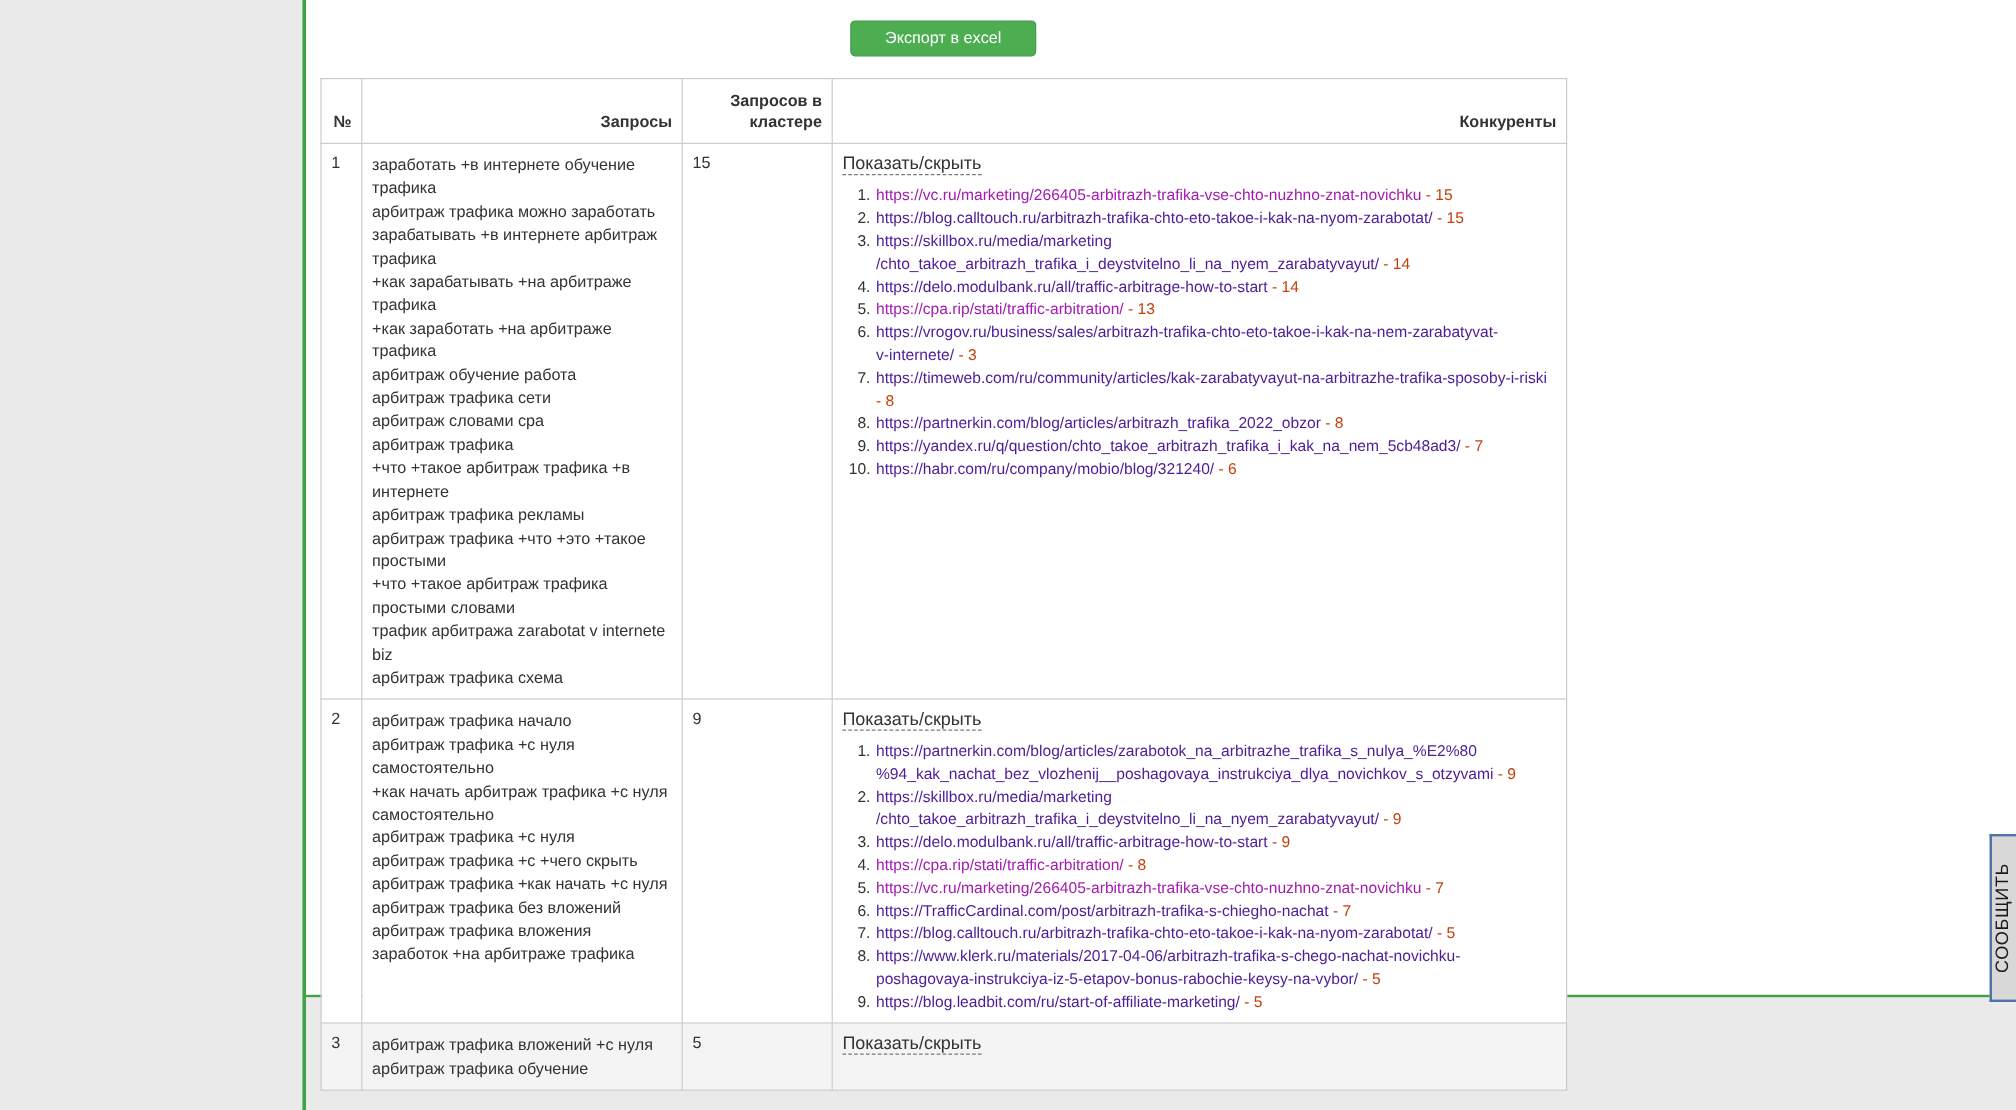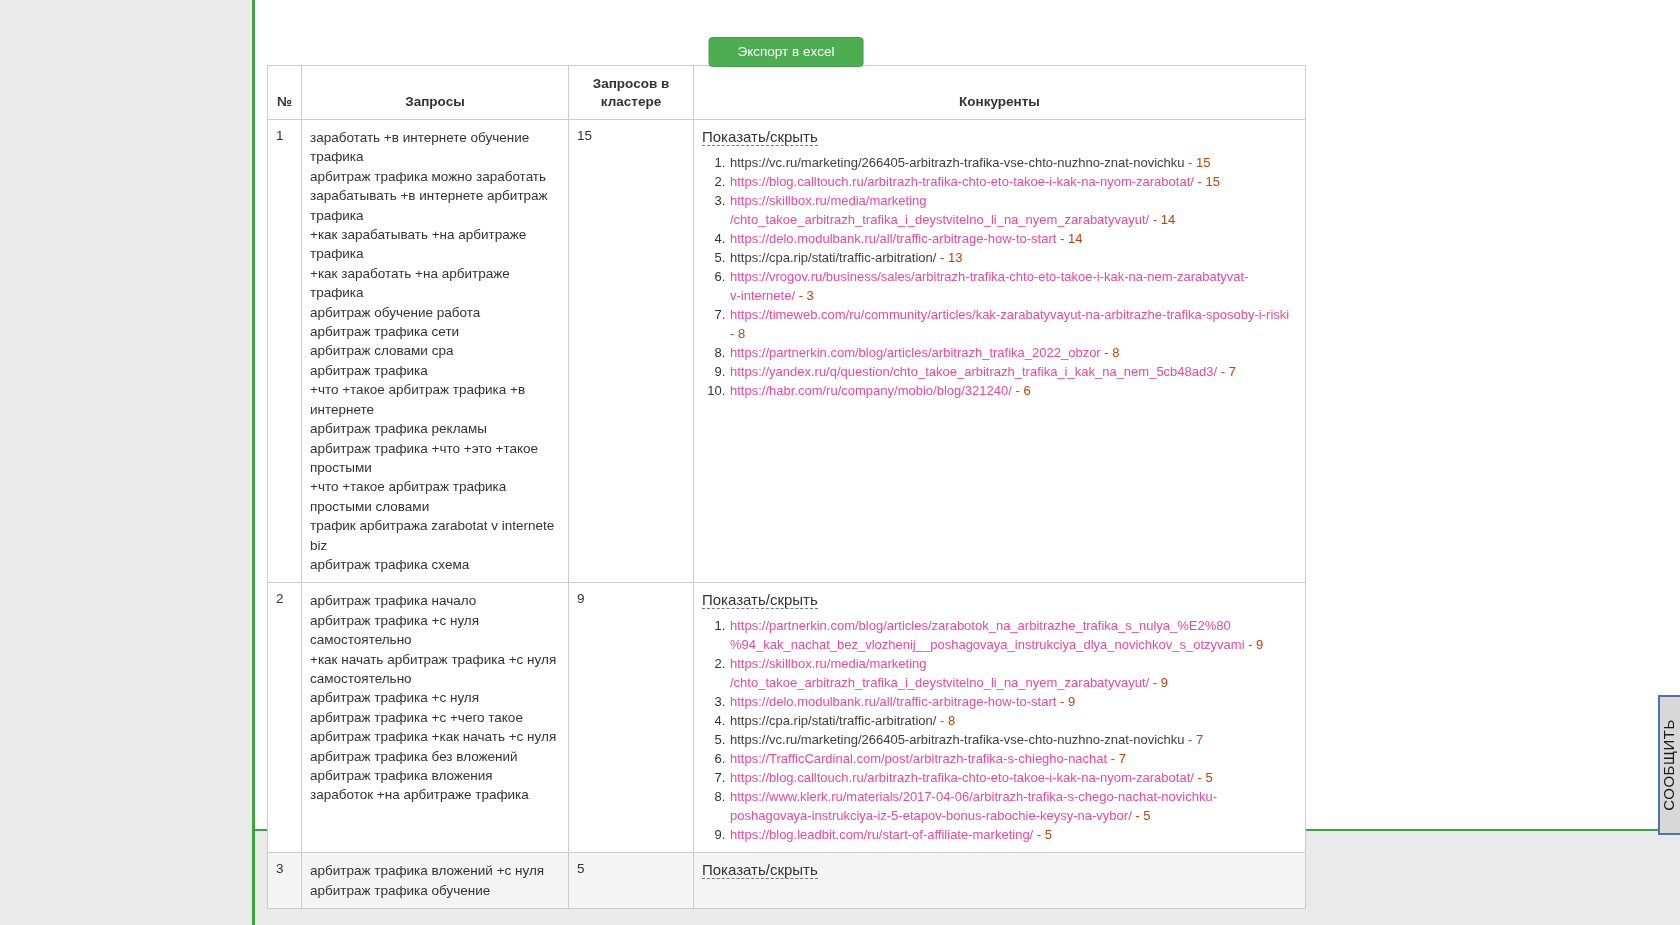--- a/index.html
+++ b/index.html
@@ -15,34 +15,34 @@
   }
   .panel{
     position:absolute;left:255px;top:0;width:1425px;height:829px;
     background:#ffffff;border-bottom:2px solid #3fa245;z-index:0;
   }
   .export-btn{
     position:absolute;left:786px;top:17px;transform:translateX(-50%);
     z-index:3;
     background:#4cae51;border:1px solid #439a47;border-radius:4px;
     color:#ffffff;font-size:13.5px;font-family:"Liberation Sans",sans-serif;
-    padding:6px 28px;cursor:pointer;line-height:16px;margin-top:20px;
+    padding:6px 28px;cursor:pointer;line-height:16px;
   }
   table.clusters{
     position:absolute;left:267px;top:65px;width:1038px;z-index:2;
     border-collapse:collapse;table-layout:fixed;
     font-size:13.5px;color:#333;
   }
   table.clusters th, table.clusters td{
     border:1px solid #cccccc;
     padding:8px;
     background:#ffffff;
   }
   table.clusters th{
-    vertical-align:bottom;text-align:center;font-weight:bold;
+    vertical-align:bottom;text-align:right;font-weight:bold;
     height:54px;line-height:18px;box-sizing:border-box;font-size:13.5px;
   }
   table.clusters td{vertical-align:top;}
   col.c-num{width:34px;}
   col.c-queries{width:267px;}
   col.c-count{width:125px;}
   col.c-comp{width:612px;}
   tr.striped td{background:#f4f4f4;}
   .query{line-height:19.4px;overflow-wrap:break-word;}
   td.num-cell, td.count-cell{font-size:13.5px;}
@@ -50,24 +50,24 @@
     display:inline-block;color:#333;text-decoration:none;
     border-bottom:1px dashed #777;line-height:16px;margin:1px 0 4px 0;
     cursor:pointer;font-size:15px;
   }
   ol.comp-list{
     margin:3px 0 0 0;padding:0 0 0 27px;
     font-size:13px;line-height:19px;color:#333;
   }
   ol.comp-list li{margin:0;padding:0 0 0 1px;overflow-wrap:break-word;}
   a.url{
-    color:#ec4899;text-decoration:none;cursor:pointer;
+    color:#4c1d95;text-decoration:none;cursor:pointer;
     white-space:pre-wrap;overflow-wrap:break-word;word-break:break-word;
   }
-  a.url.visited{color:#404040;}
+  a.url.visited{color:#a21caf;}
   .cnt{color:#c2410c;}
   .feedback-tab{
     position:absolute;left:1658px;top:695px;width:22px;height:140px;
     background:#d8d8d8;border:2px solid #4d74a8;border-right:none;
     box-sizing:border-box;z-index:5;cursor:pointer;overflow:visible;
   }
   .feedback-tab span{
     position:absolute;left:-61px;top:58px;width:140px;height:20px;
     transform:rotate(-90deg);
     text-align:center;font-size:15px;letter-spacing:0.5px;color:#1a1a1a;
@@ -139,21 +139,21 @@
       </td>
     </tr>
     <tr>
       <td class="num-cell">2</td>
       <td class="queries-cell">
 
       <div class="query">арбитраж трафика начало</div>
           <div class="query">арбитраж трафика +с нуля самостоятельно</div>
           <div class="query">+как начать арбитраж трафика +с нуля самостоятельно</div>
           <div class="query">арбитраж трафика +с нуля</div>
-          <div class="query">арбитраж трафика +с +чего такое</div>
+          <div class="query">арбитраж трафика +с +чего скрыть</div>
           <div class="query">арбитраж трафика +как начать +с нуля</div>
           <div class="query">арбитраж трафика без вложений</div>
           <div class="query">арбитраж трафика вложения</div>
           <div class="query">заработок +на арбитраже трафика</div>
         </td>
       <td class="count-cell">9</td>
       <td class="comp-cell">
         <a class="toggle">Показать/скрыть</a>
         <ol class="comp-list">
 

